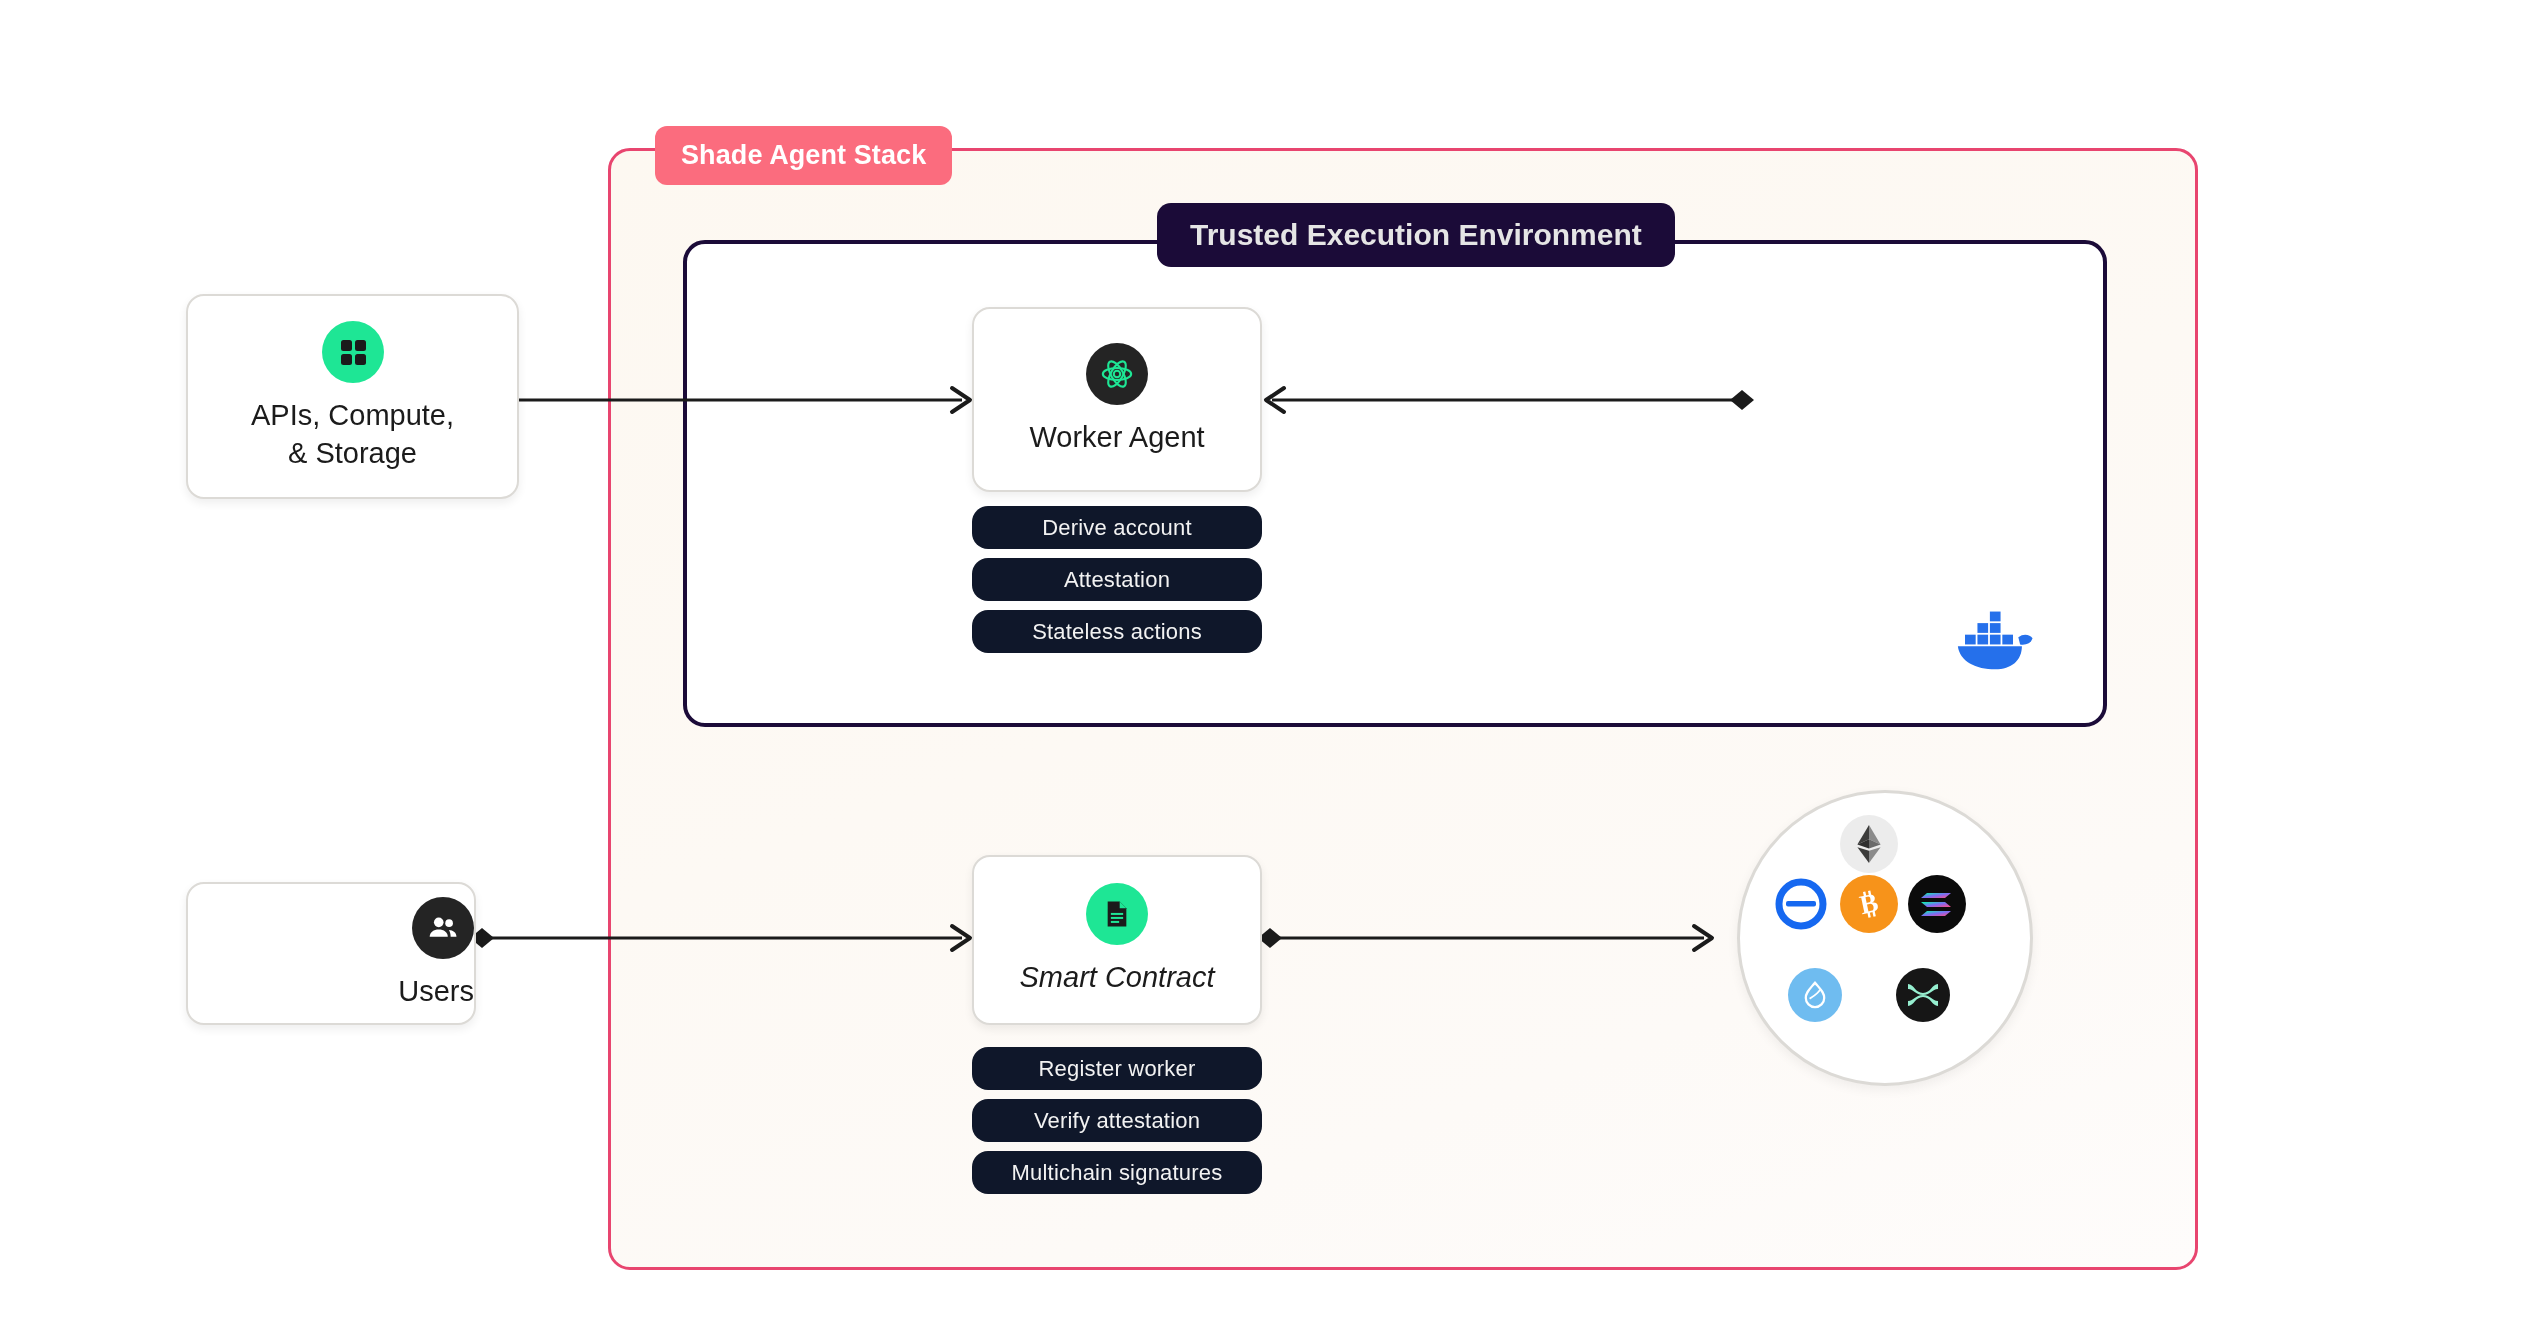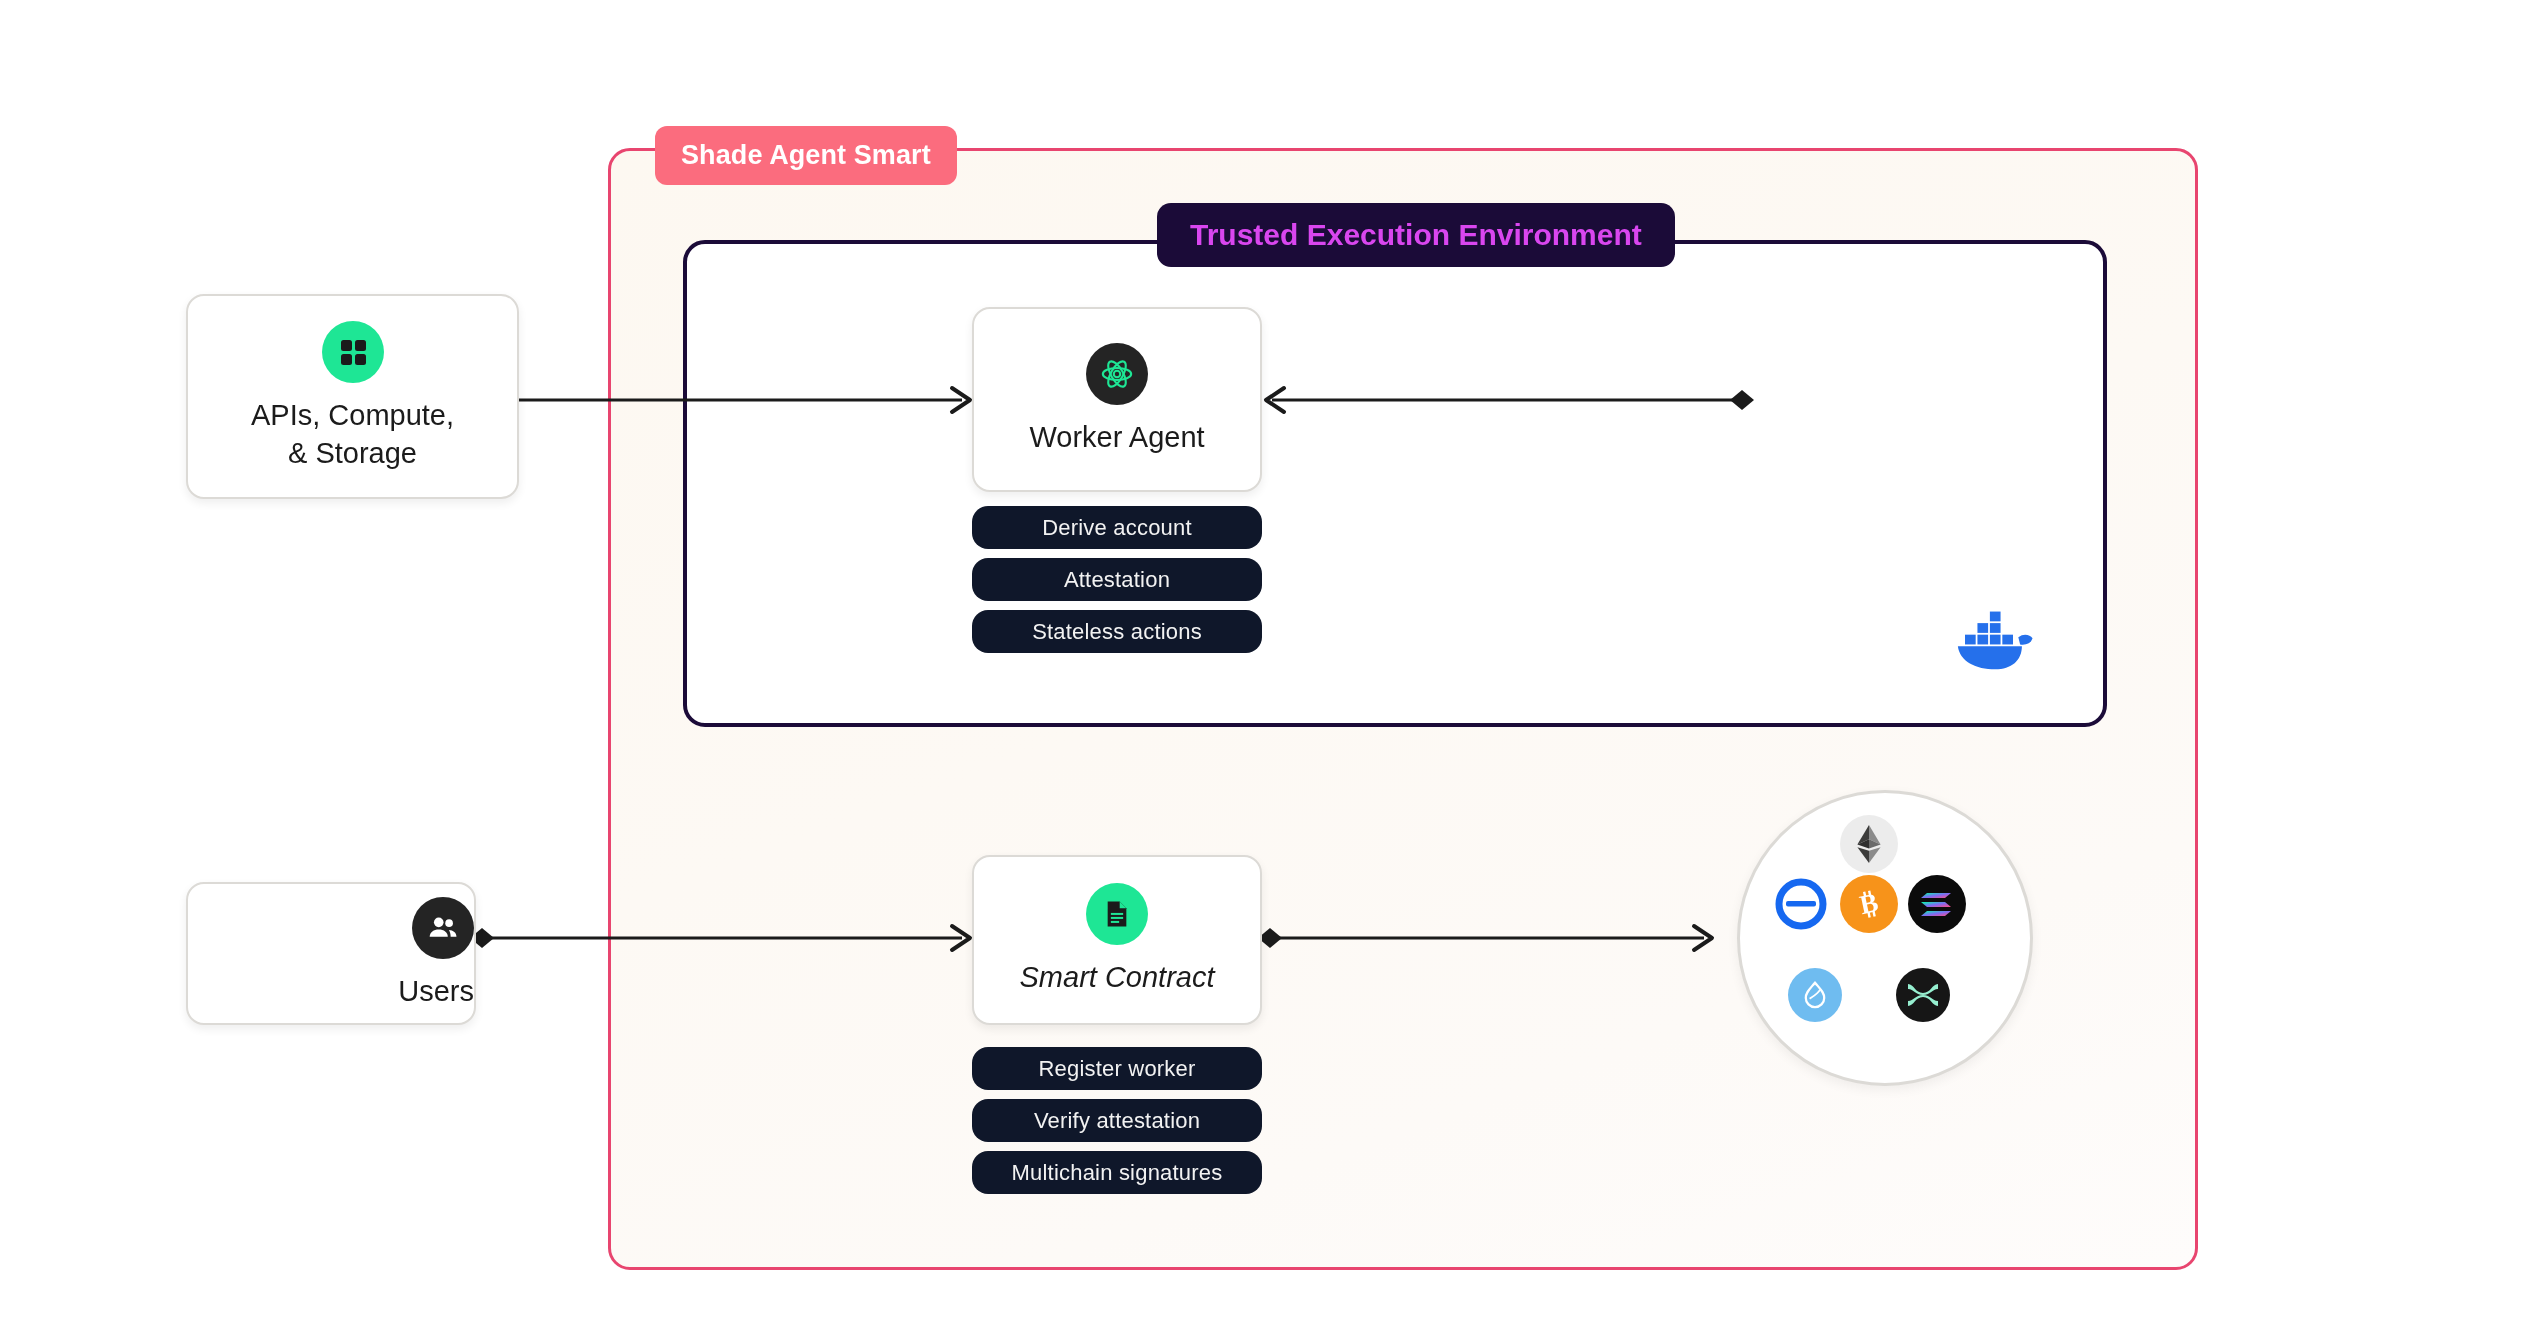--- a/index.html
+++ b/index.html
@@ -28,21 +28,21 @@
   }
 
   
   #tee-box{
     position:absolute; left:683px; top:240px; width:1424px; height:487px;
     border:4px solid #1B0B38; border-radius:22px;
     background:#ffffff; box-sizing:border-box; z-index:3;
   }
   #tee-badge{
     position:absolute; left:1157px; top:203px;
-    background:#1B0B38; color:#d946ef;
+    background:#1B0B38; color:#e5e5e5;
     border-radius:14px; padding:15px 33px;
     font-size:30px; font-weight:600; white-space:nowrap; z-index:7;
   }
 
   
   .node{
     position:absolute; box-sizing:border-box;
     background:#ffffff; border:2px solid #dcdad6;
     border-radius:18px;
     box-shadow:0 4px 10px rgba(0,0,0,.07);
@@ -104,21 +104,21 @@
   .chain-btc {left:100px; top:82px;  width:58px;height:58px; background:#F7931A;}
   .chain-sui {left:48px;  top:175px; width:54px;height:54px; background:#6FBCF0;}
   .chain-xrp {left:156px; top:175px; width:54px;height:54px; background:#161616;}
 </style>
 </head>
 <body>
 
 <div class="canvas">
 
   <div id="stack-panel"></div>
-  <div id="stack-badge">Shade Agent Smart</div>
+  <div id="stack-badge">Shade Agent Stack</div>
 
   <div id="tee-box"></div>
   <div id="tee-badge">Trusted Execution Environment</div>
 
   <svg class="conn" id="conn-apis-worker" viewBox="0 0 512 40">
     <line x1="14" y1="20" x2="492" y2="20" stroke="#1b1b1b" stroke-width="3"></line>
     <polygon points="0,20 12,10 24,20 12,30" fill="#1b1b1b"></polygon>
     <polyline points="482,8 500,20 482,32" fill="none" stroke="#1b1b1b" stroke-width="4" stroke-linecap="round" stroke-linejoin="round"></polyline>
   </svg>
 

